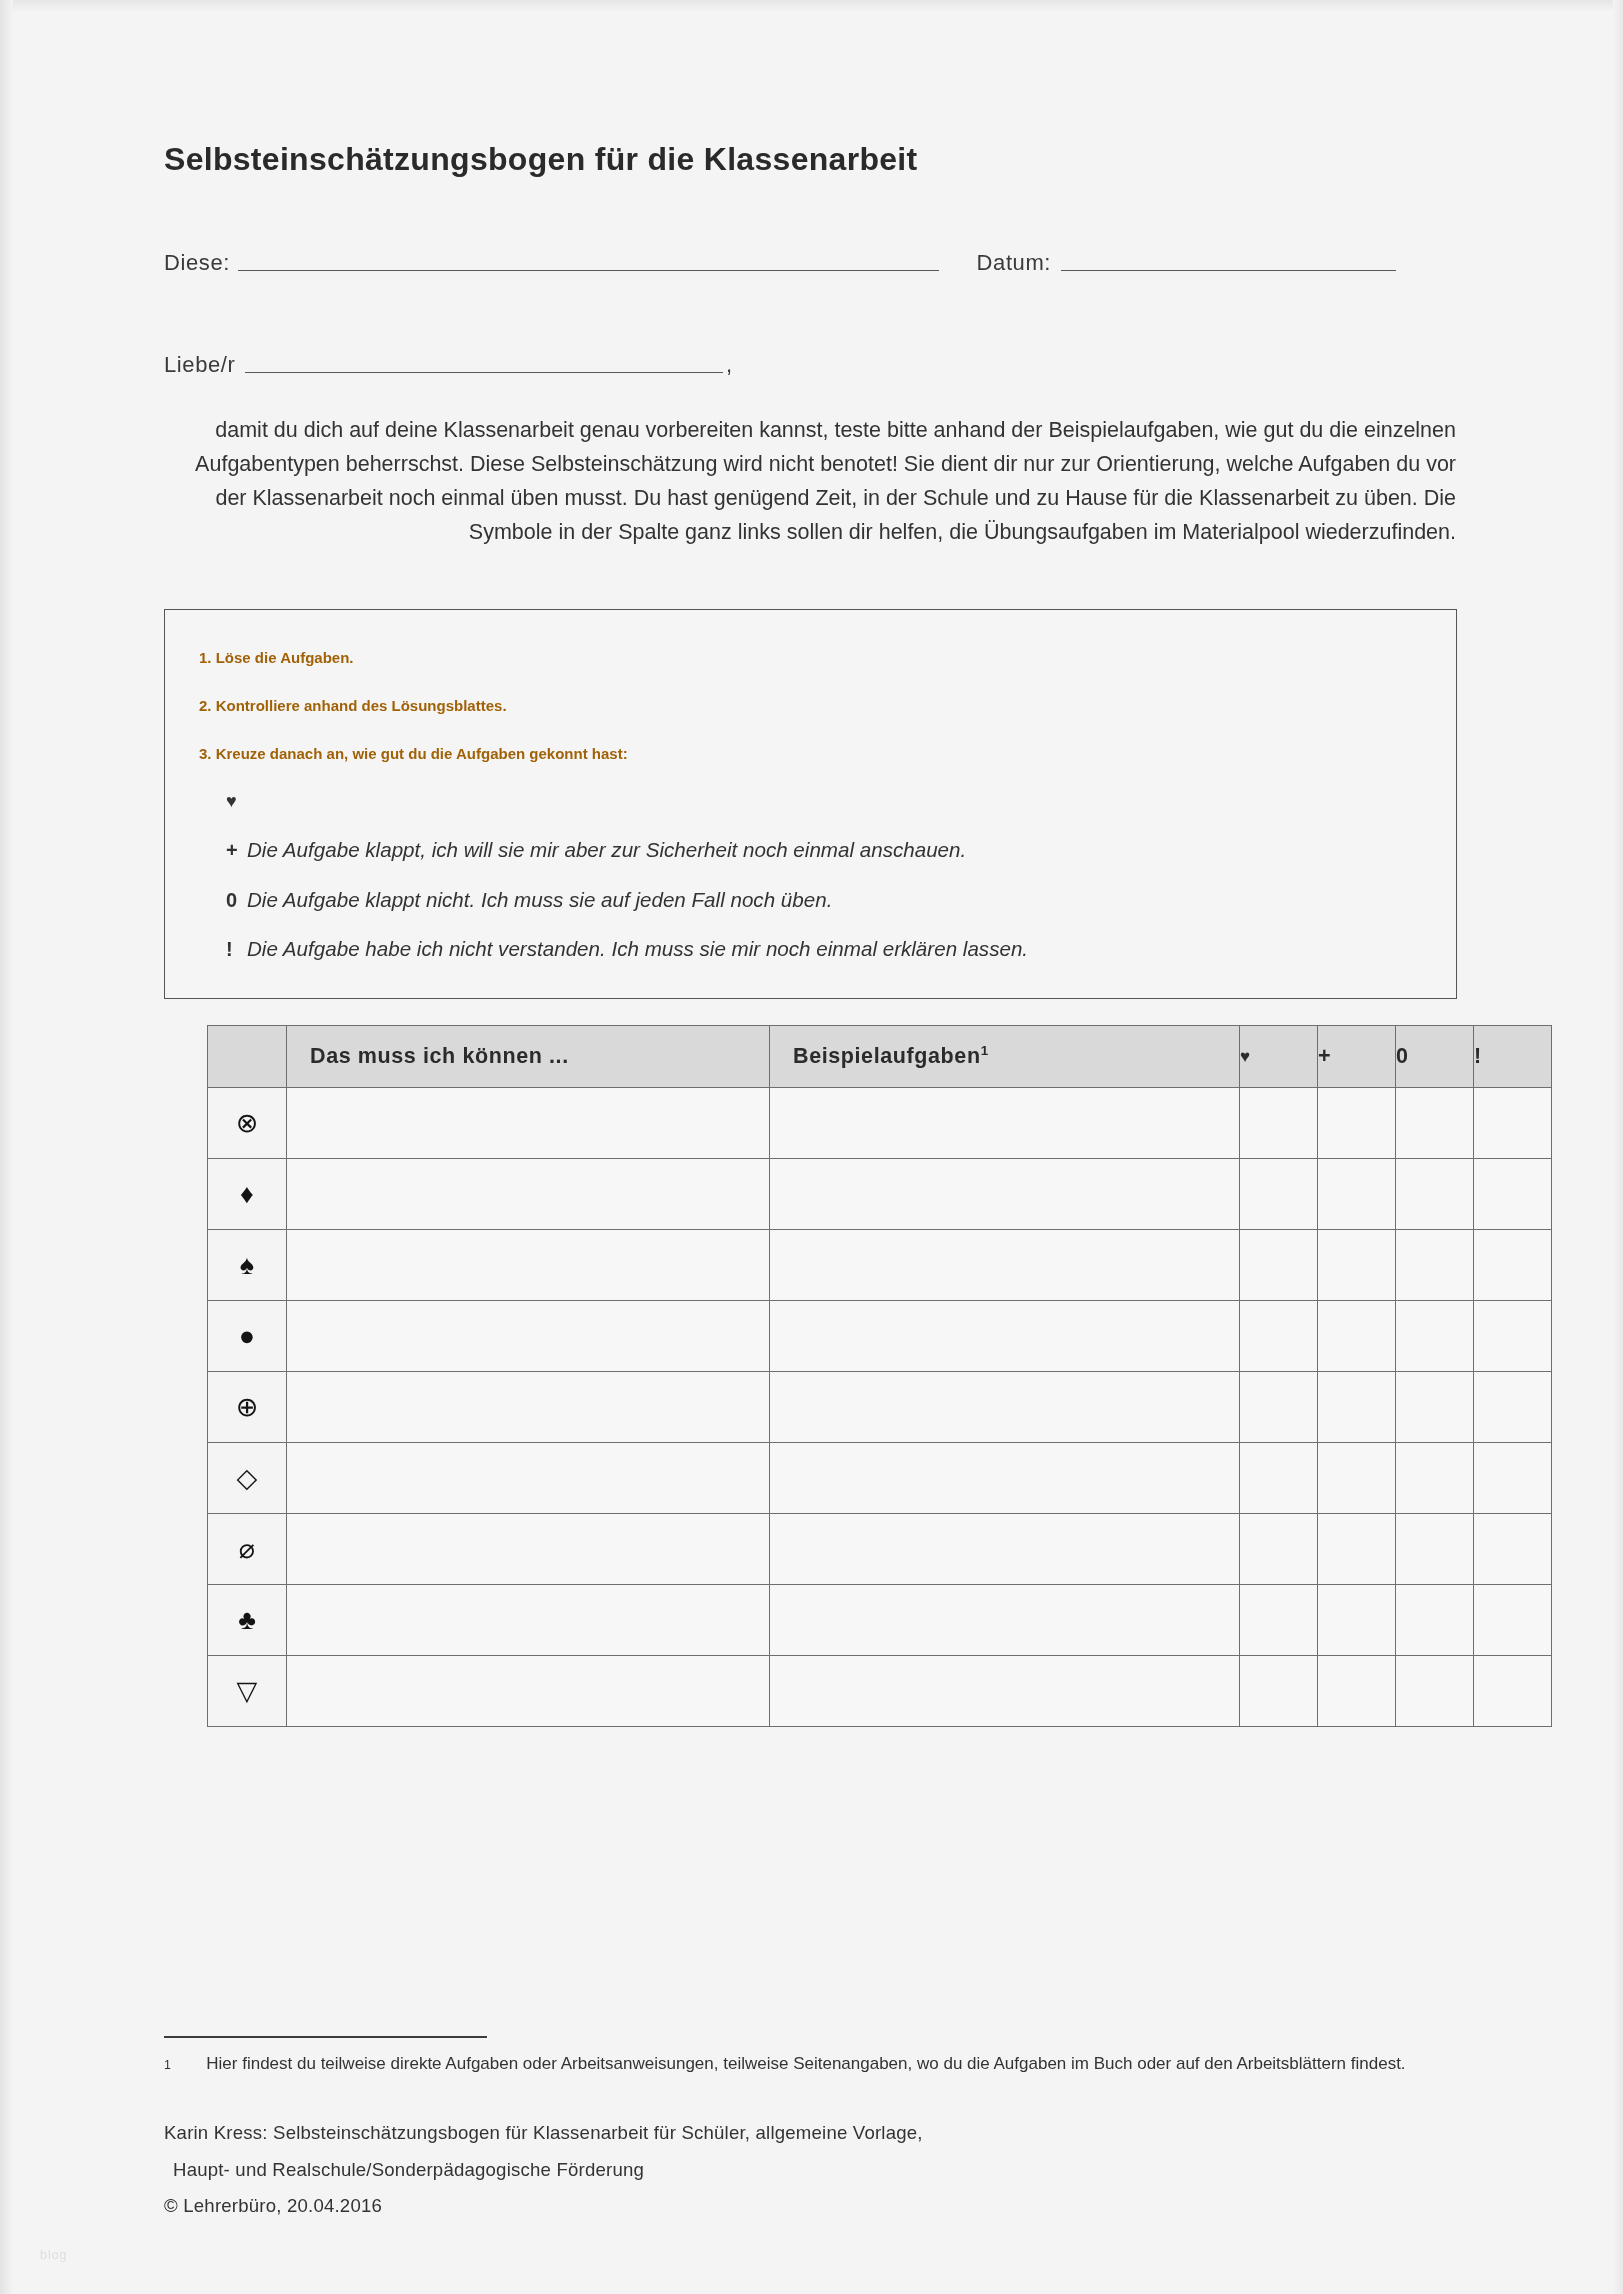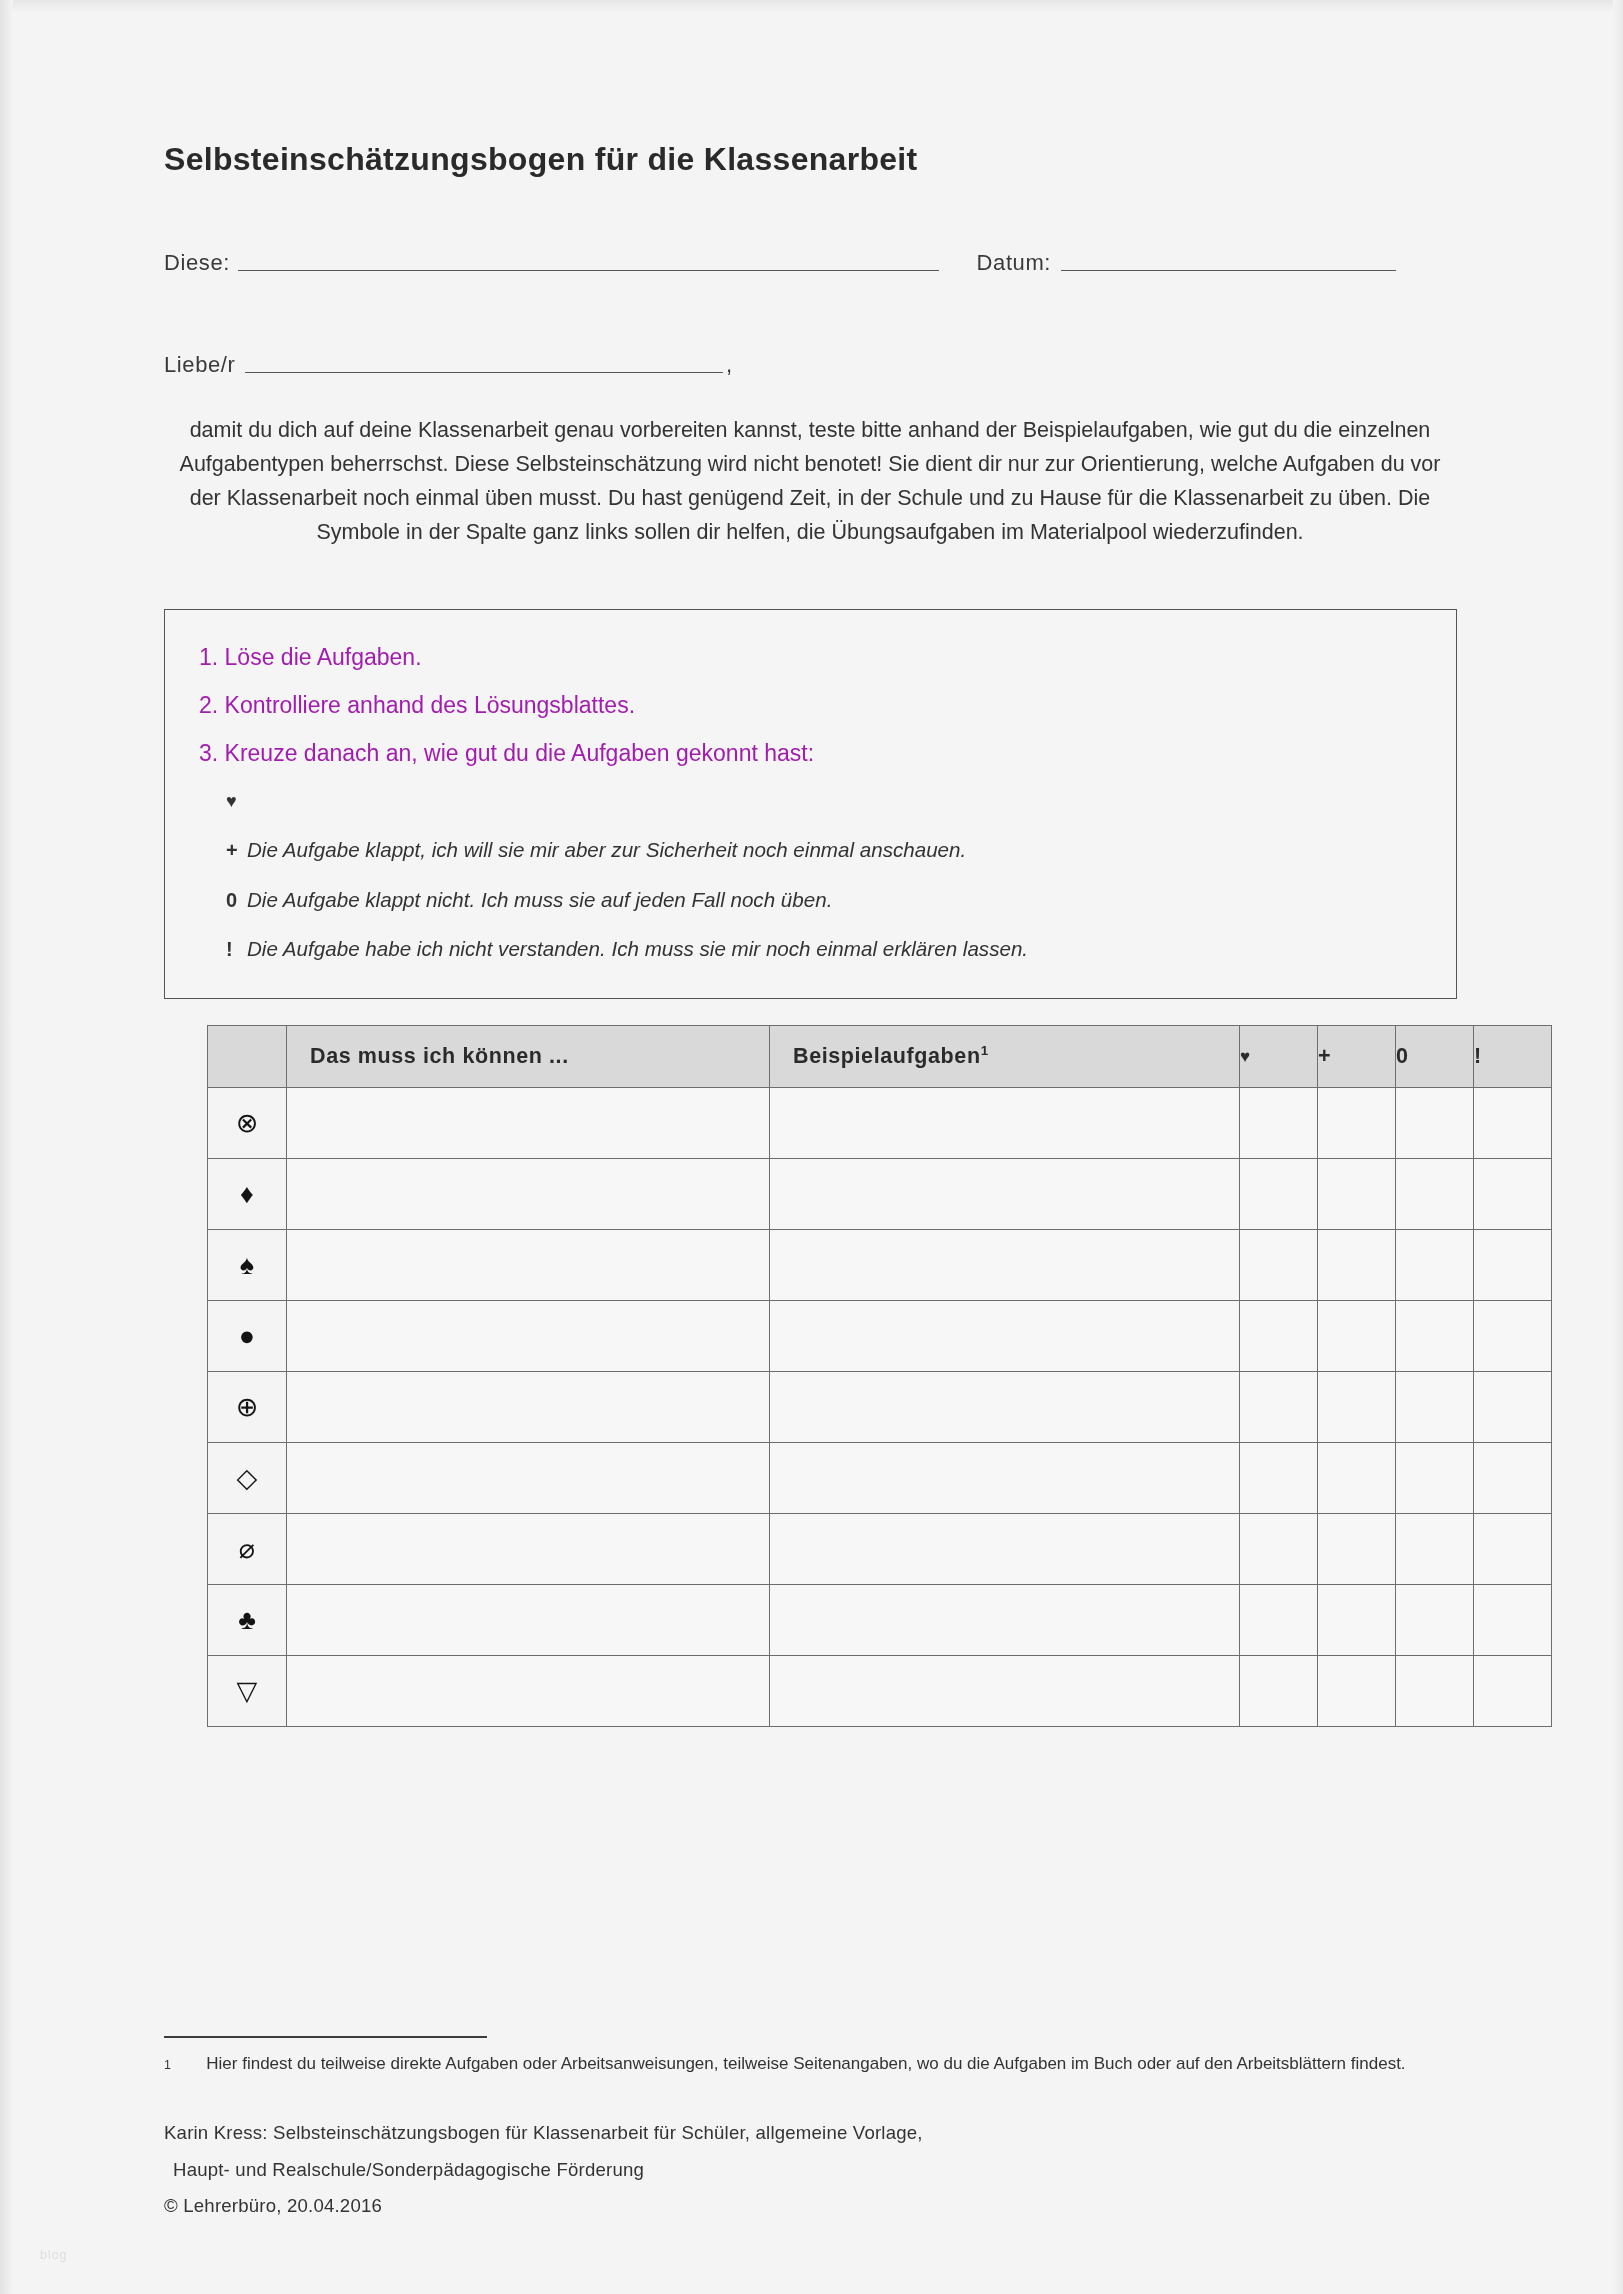--- a/index.html
+++ b/index.html
@@ -111,39 +111,40 @@
 
   
   .intro {
     position: absolute;
     left: 0;
     top: 413px;
     width: 1292px;
     font-size: 21.5px;
     line-height: 34px;
     color: #333333;
-    text-align: center;
+    text-align: right;
   }
 
   
   .instr-box {
     position: absolute;
     left: 0;
     top: 609px;
     width: 1293px;
     border: 1.9px solid #555555;
     box-sizing: border-box;
     padding: 23px 0 25px 0;
     background: #f5f5f5;
   }
   .instr-item {
-    font-size: 23px;
+    font-size: 15px;
     line-height: 29px;
-    color: #a21caf;
+    color: #a16207;
     padding: 9.6px 0 9.6px 34px;
+    font-weight: bold;
   }
   .legend-item {
     font-size: 20.6px;
     font-style: italic;
     line-height: 29px;
     color: #333333;
     padding: 9.6px 0 9.6px 61px;
     display: flex;
     align-items: baseline;
   }

